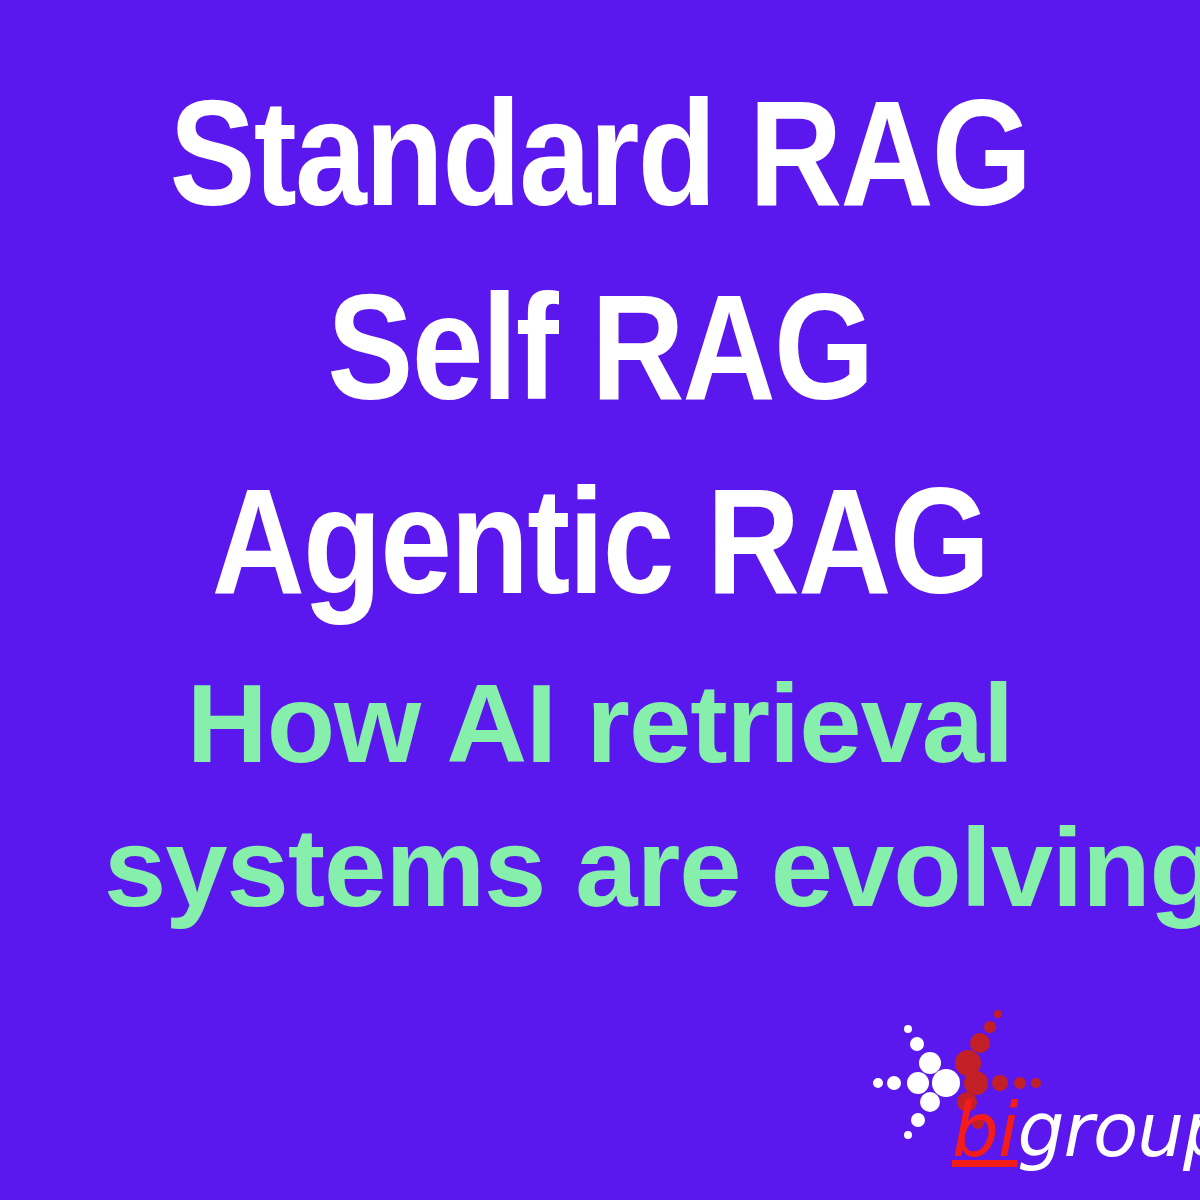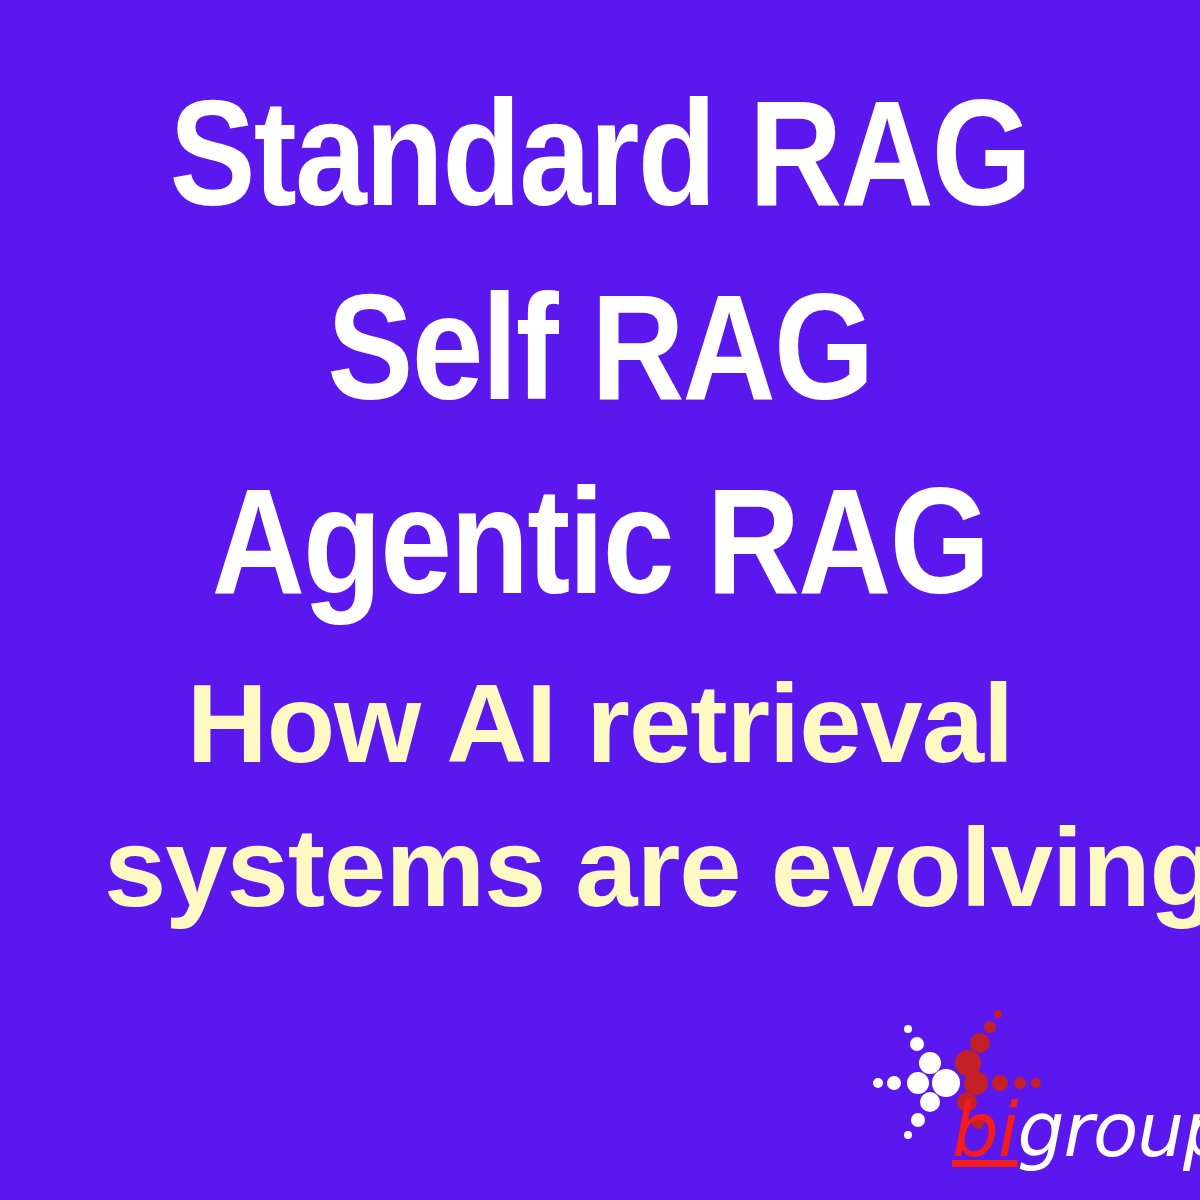--- a/index.html
+++ b/index.html
@@ -42,21 +42,21 @@
     transform: scaleX(0.86);
     transform-origin: center center;
   }
 
   .hl-1 { position: absolute; top: 78px;  left: 0; width: 1200px; }
   .hl-2 { position: absolute; top: 272px; left: 0; width: 1200px; }
   .hl-3 { position: absolute; top: 466px; left: 0; width: 1200px; }
 
   
   .subtitle {
-    color: #fef9c3;
+    color: #86efac;
     font-family: "Liberation Sans Narrow", "Liberation Sans", sans-serif;
     font-weight: 700;
     font-size: 112px;
     line-height: 1.0;
     letter-spacing: -1px;
     white-space: nowrap;
     transform: scaleX(0.85);
     transform-origin: center center;
   }
 

